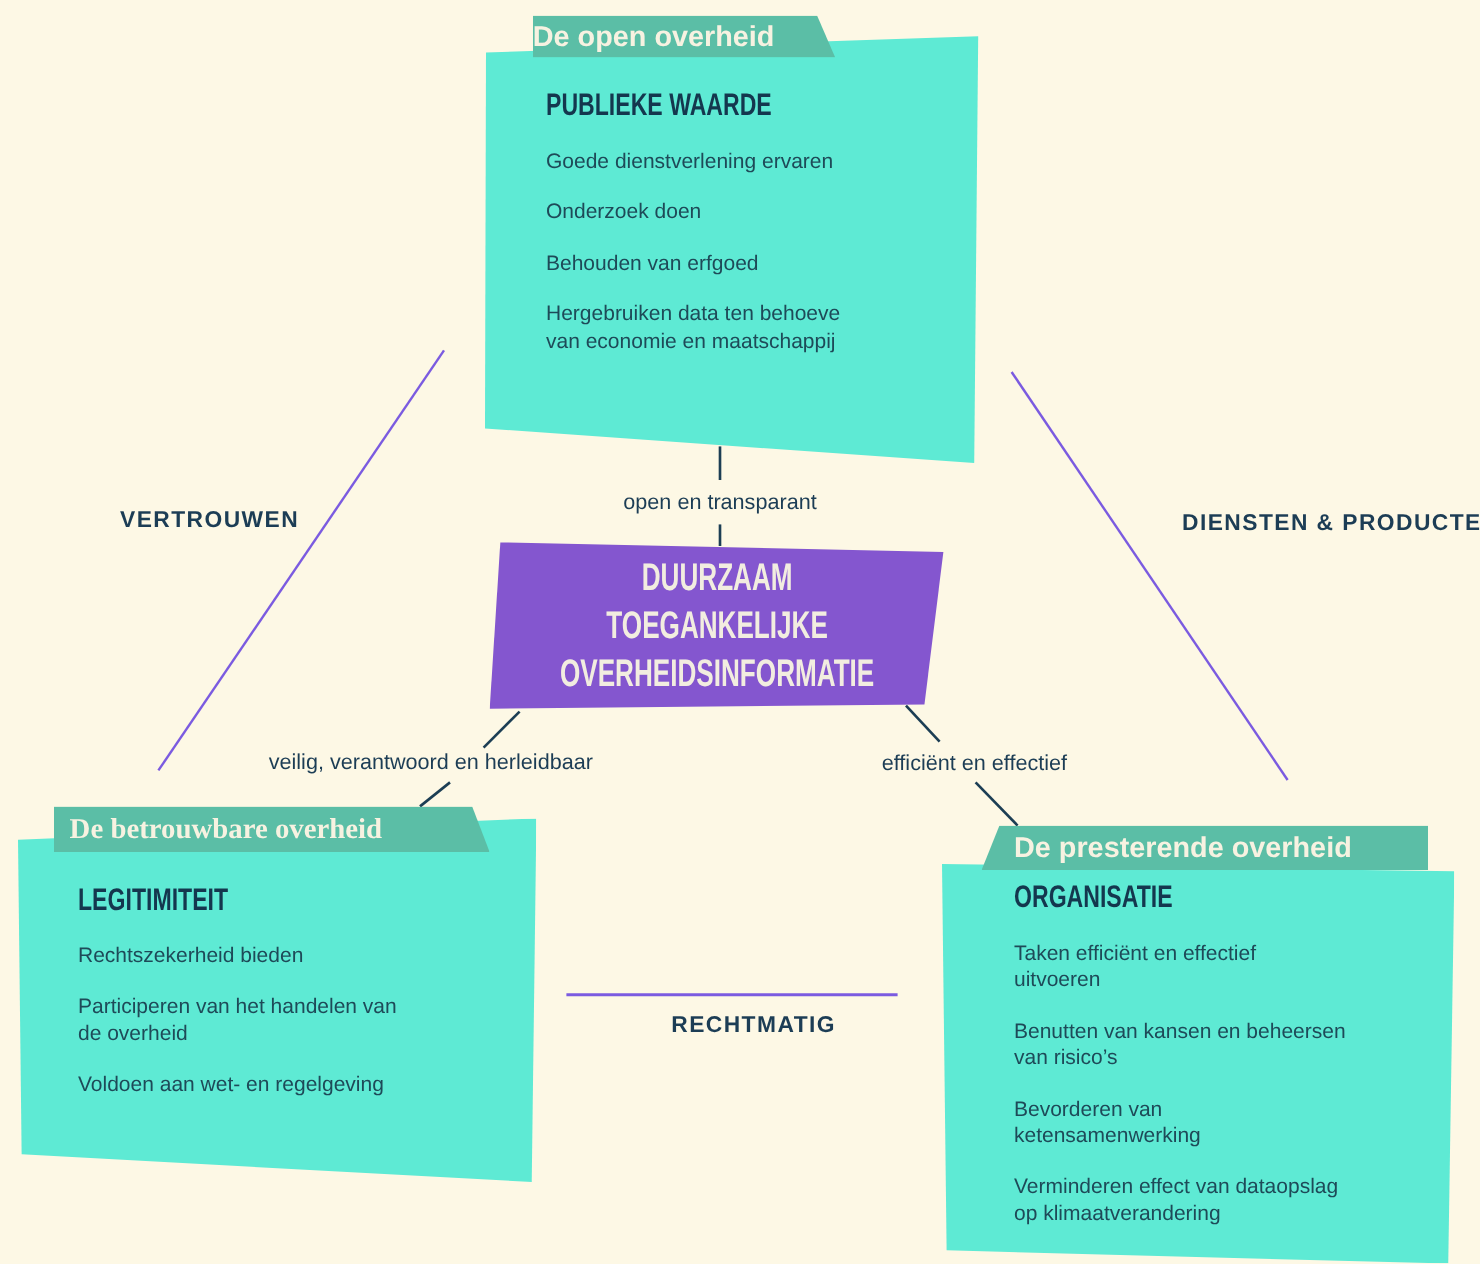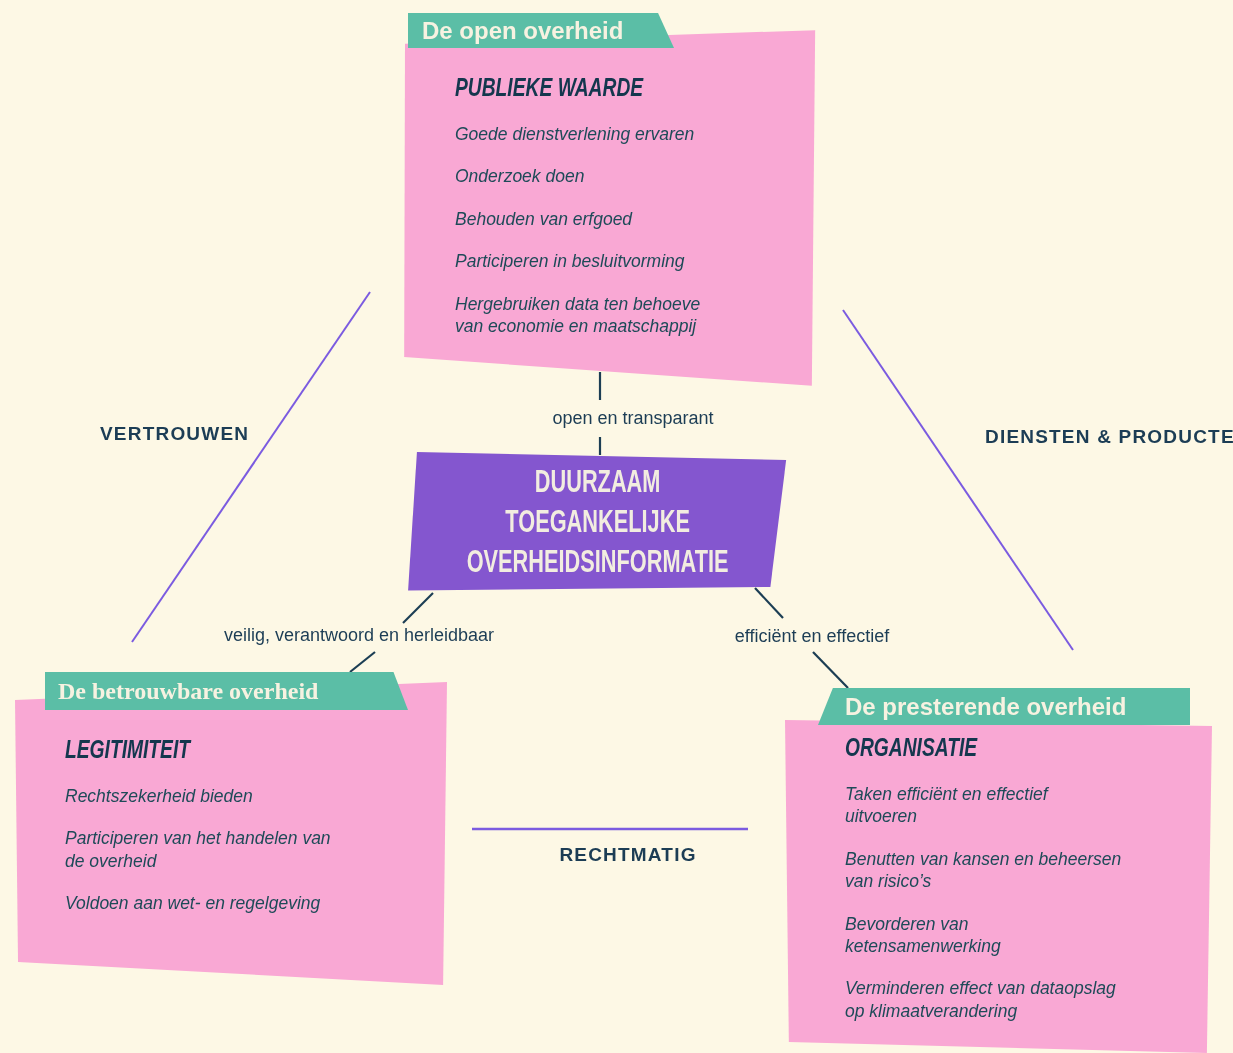--- a/index.html
+++ b/index.html
@@ -11,23 +11,22 @@
     position:relative;
     width:1233px;height:1053px;
     background:#fdf8e5;
     overflow:hidden;
   }
   svg.lines{position:absolute;left:0;top:0;z-index:1;}
 
   
   .tealbox{
     position:absolute;
-    background:#f9a8d4;
+    background:#5eead4;
     z-index:2;
-    font-style:italic;
   }
   .box-open{
     left:400px;top:28px;width:416px;height:360px;
     clip-path:polygon(1.2% 4.4%, 99.8% 0.6%, 99% 99.4%, 1% 91.4%);
   }
   .box-betrouwbaar{
     left:15px;top:682px;width:432px;height:303px;
     clip-path:polygon(0% 5.9%, 100% 0%, 99.1% 100%, 0.7% 92.4%);
   }
   .box-presterend{
@@ -60,22 +59,21 @@
   .tab{
     position:absolute;
     background:#5bbea6;
     color:#f7f2e1;
     font-weight:bold;
     font-size:24px;
     display:flex;align-items:center;
     z-index:3;
   }
   .tab-open{
-    left:408px;top:13px;width:252px;height:35px;
-    padding-left:14px;
+    left:444px;top:13px;width:252px;height:35px;
     clip-path:polygon(0 0, 94% 0, 100% 100%, 0 100%);
   }
   .tab-betrouwbaar{
     left:45px;top:672px;width:350px;height:38px;
     padding-left:13px;
     clip-path:polygon(0 0, 96% 0, 100% 100%, 0 100%);
     font-family:Liberation Serif, serif;
   }
   .tab-presterend{
     left:818px;top:688px;width:345px;height:37px;
@@ -110,21 +108,21 @@
     font-size:18px;
     z-index:4;
     white-space:nowrap;
   }
   .edge-label.caps{
     font-weight:bold;
     font-size:19px;
     letter-spacing:1.2px;
     margin-left:12px;
   }
-  .lbl-open-center{left:600px;top:408px;transform:translateX(-50%);margin-left:33px;}
+  .lbl-open-center{left:600px;top:408px;transform:translateX(-50%);}
   .lbl-center-betrouwbaar{left:359px;top:625px;transform:translateX(-50%);}
   .lbl-center-presterend{left:812px;top:626px;transform:translateX(-50%);}
   .lbl-vertrouwen{left:88px;top:423px;}
   .lbl-diensten{left:973px;top:426px;}
   .lbl-rechtmatig{left:616px;top:844px;transform:translateX(-50%);}
 </style>
 </head>
 <body>
 
 <div class="canvas">
@@ -144,21 +142,20 @@
     <path d="M843,310 L1073,650" stroke="#7b5be0" stroke-width="2" fill="none"></path>
     <path d="M472,829 L748,829" stroke="#7b5be0" stroke-width="2.6" fill="none"></path>
   </svg>
 
   <div class="tealbox box-open">
     <div class="box-content">
       <h2 class="box-heading">PUBLIEKE WAARDE</h2>
       <p class="box-item">Goede dienstverlening ervaren</p>
       <p class="box-item">Onderzoek doen</p>
       <p class="box-item">Behouden van erfgoed</p>
-      <p class="box-item">Participeren in besluitvorming</p>
       <p class="box-item">Hergebruiken data ten behoeve
 van economie en maatschappij</p>
     </div>
   </div>
   <div class="tab tab-open">
     <span>De open overheid</span>
   </div>
 
   <div class="tealbox box-betrouwbaar">
     <div class="box-content">

